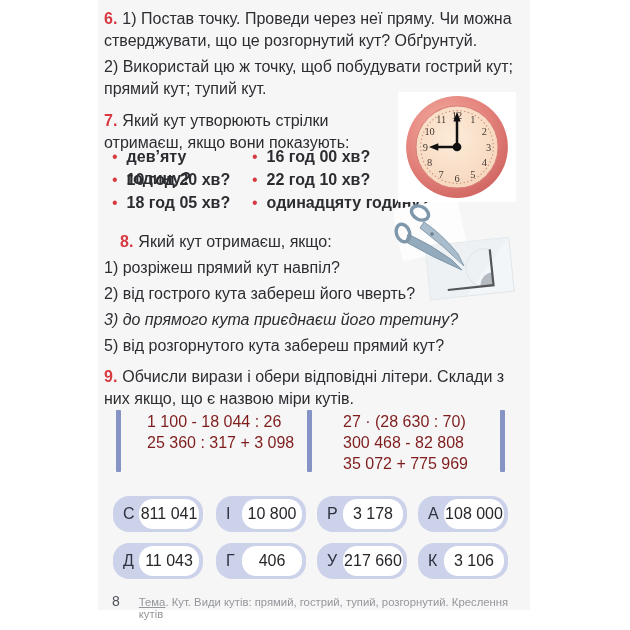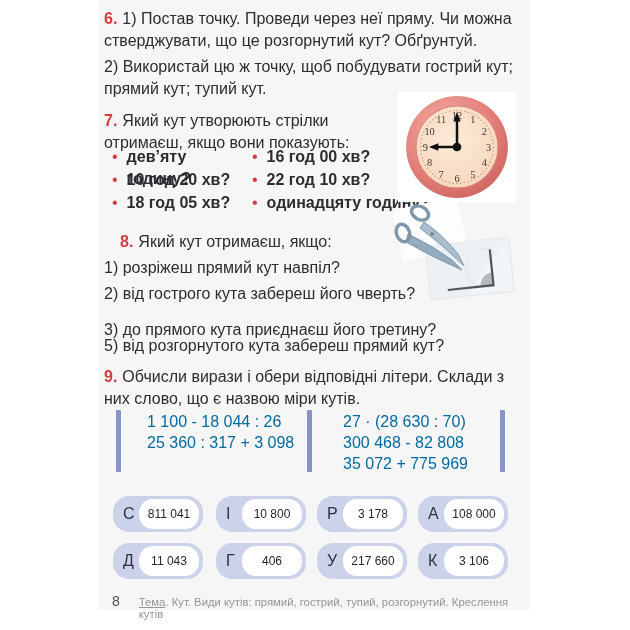--- a/index.html
+++ b/index.html
@@ -11,26 +11,26 @@
   .abs { position:absolute; }
   .txt { font-size:16px; line-height:22px; color:#2c2d31; }
   .pnum { color:#d8383f; font-weight:bold; margin-right:5px; }
   .brow { position:absolute; left:14px; display:flex; }
   .bcell1 { width:140px; display:flex; }
   .bcell2 { display:flex; }
   .bdot { color:#d8383f; margin-right:9px; font-size:16px; line-height:22px; }
   .btxt { font-size:16px; line-height:22px;font-weight:bold; }
   .p8item { position:absolute; left:6px; font-size:16px; line-height:22px; }
   .vbar { position:absolute; top:410px; width:5px; height:62px; background:#8593c7; border-radius:1px; }
-  .excol { position:absolute; top:411px; font-size:16px; line-height:21px; color:#0369a1; }
+  .excol { position:absolute; top:411px; font-size:16px; line-height:21px; color:#7f1d1d; }
   .excol div { white-space:nowrap; }
   .abox { position:absolute; width:90px; height:36px; background:#ccd2e9; border-radius:16px; }
   .abox .ltr { position:absolute; left:10px; top:0; height:36px; line-height:36px; font-size:16px; color:#2e3240; }
   .abox .pill { position:absolute; left:26px; top:3px; right:4px; bottom:3px; background:#ffffff;
-                border-radius:14px; text-align:center; line-height:30px; font-size:12px; color:#26272b; white-space:nowrap; }
+                border-radius:14px; text-align:center; line-height:30px; font-size:16px; color:#26272b; white-space:nowrap; }
   .footer { position:absolute; left:14px; top:593px; display:flex; align-items:baseline; }
   .fpage { font-size:14px; color:#4e5156; margin-right:19px; }
   .ftext { font-size:11.3px; color:#94969b; }
   .ftext .u { text-decoration:underline; }
   .clock-card { position:absolute; left:300px; top:92px; width:118px; height:110px; background:#ffffff; }
   .cut-card { position:absolute; left:296px; top:202px; width:124px; height:108px; }
 </style>
 </head>
 <body>
 
@@ -115,21 +115,21 @@
         <polygon points="25,52 34,48.5 34,55.5" fill="#111"></polygon>
         <circle cx="52" cy="52" r="4.2" fill="#111"></circle>
       </svg>
     </div>
 
     <div class="abs txt" style="left:6px; top:231px; width:300px;margin-left:16px;">
       <span class="pnum">8.</span><span>Який кут отримаєш, якщо:</span>
     </div>
     <div class="p8item" style="top:257px;">1) розріжеш прямий кут навпіл?</div>
     <div class="p8item" style="top:283px;">2) від гострого кута забереш його чверть?</div>
-    <div class="p8item" style="top:319px;">3) до прямого кута приєднаєш його третину?</div>
+    <div class="p8item" style="top:309px;font-style:italic;">3) до прямого кута приєднаєш його третину?</div>
     <div class="p8item" style="top:335px;">5) від розгорнутого кута забереш прямий кут?</div>
 
     <div class="cut-card">
       <svg width="124" height="108" viewBox="0 0 124 108">
         <rect x="2" y="2" width="66" height="52" transform="rotate(-12 30 24)" fill="#fdfdfd"></rect>
         <g transform="rotate(-6 72 70)">
           <rect x="34" y="40" width="84" height="54" fill="#f3f6f8" stroke="#e1e6e9" stroke-width="1"></rect>
           <polygon points="34,40 118,40 70,94 34,94" fill="#eaeff2" opacity="0.7"></polygon>
           <path d="M 98,50 A 13,13 0 0 0 85,86" fill="none" stroke="#dfe5e8" stroke-width="1"></path>
           <path d="M 98,73 A 13,13 0 0 0 85,86 L 98,86 Z" fill="#b3bac0"></path>
@@ -139,21 +139,21 @@
           <path d="M 30,20 Q 48,32 64,52 L 70,64 Q 50,44 26,26 Z" fill="#a9bdcc" stroke="#849cae" stroke-width="1"></path>
           <path d="M 14,32 Q 36,42 58,58 L 68,68 Q 40,56 12,40 Z" fill="#93abbd" stroke="#7e97aa" stroke-width="1"></path>
           <ellipse cx="26" cy="11" rx="9" ry="6.5" transform="rotate(28 26 11)" fill="none" stroke="#7e97aa" stroke-width="3.4"></ellipse>
           <ellipse cx="9" cy="31" rx="6.5" ry="9" transform="rotate(-18 9 31)" fill="none" stroke="#7e97aa" stroke-width="3.4"></ellipse>
           <circle cx="38" cy="32" r="1.8" fill="#68808f"></circle>
         </g>
       </svg>
     </div>
 
     <div class="abs txt" style="left:6px; top:366px; width:424px;">
-      <span class="pnum">9.</span><span>Обчисли вирази і обери відповідні літери. Склади з них слово, що є назвою міри кутів.</span>
+      <span class="pnum">9.</span><span>Обчисли вирази і обери відповідні літери. Склади з них якщо, що є назвою міри кутів.</span>
     </div>
 
     <div class="vbar" style="left:18px;"></div>
     <div class="vbar" style="left:209px;"></div>
     <div class="vbar" style="left:402px;"></div>
 
     <div class="excol" style="left:49px;">
       <div>1 100 - 18 044 : 26</div>
       <div>25 360 : 317 + 3 098</div>
     </div>

